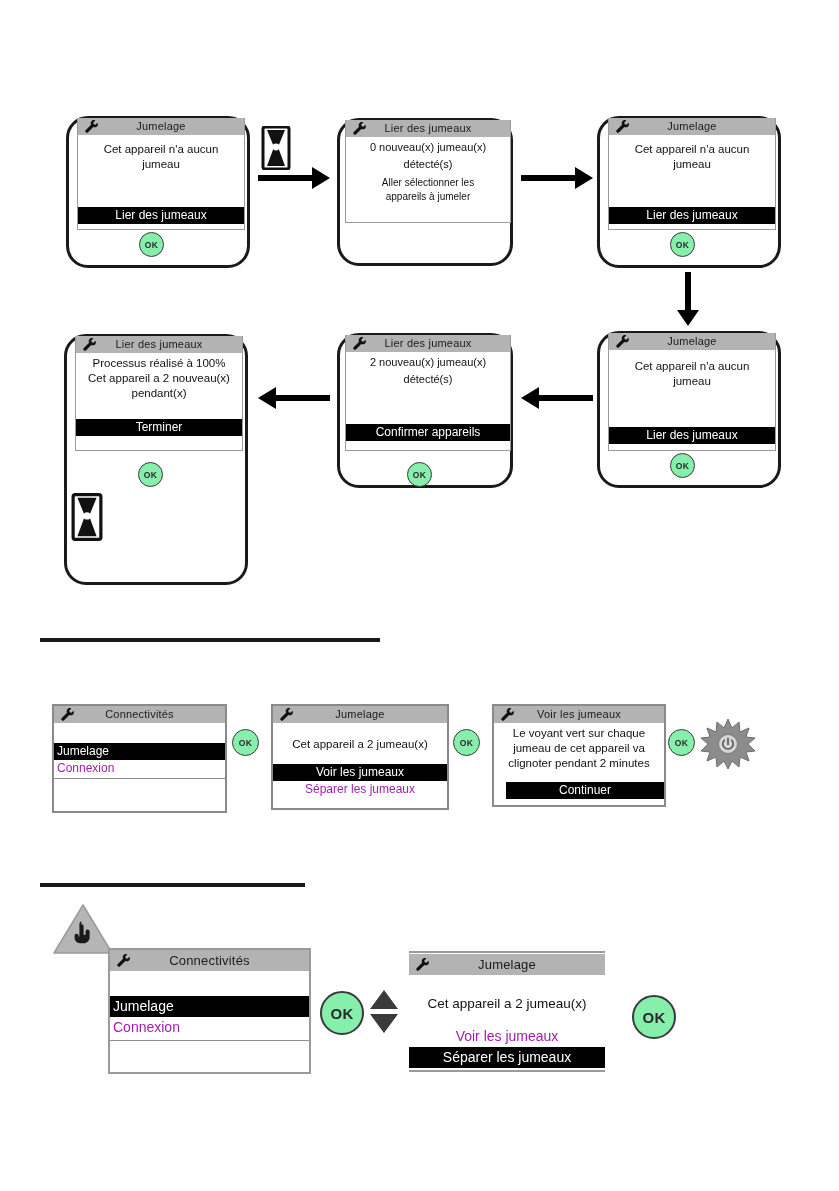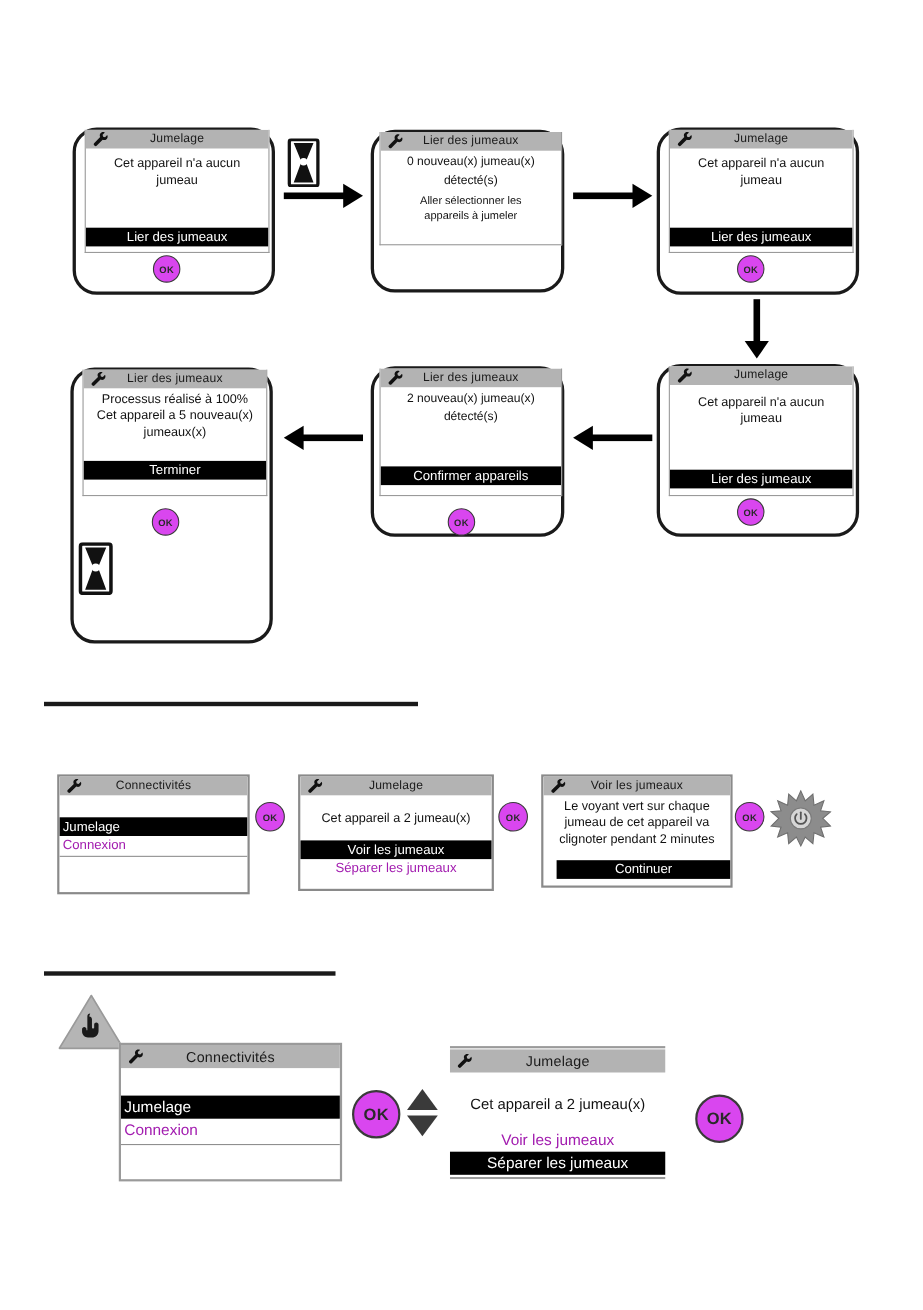--- a/index.html
+++ b/index.html
@@ -88,21 +88,21 @@
 
   .rule{border-top:1px solid #8f8f8f;}
 
   
   .okbadge{
     position:absolute;
     border:1.6px solid #3a3a3a;
     border-radius:50%;
     display:flex;align-items:center;justify-content:center;
     font-size:8.5px;font-weight:bold;letter-spacing:.3px;color:#2a2a2a;
-    background:#d946ef;
+    background:#86efac;
   }
   .okbadge.big{font-size:15px;border-width:2px;}
 
   
   .arrow-h{position:absolute;height:0;}
   .arrow-h .shaft{position:absolute;left:0;top:0;height:6px;background:#000;}
   .arrow-h .head{
     position:absolute;width:0;height:0;
     border-top:11px solid transparent;border-bottom:11px solid transparent;
   }
@@ -266,22 +266,22 @@
     <div class="titlebar">
       <span class="wrench">
         <svg viewBox="0 0 16 16" width="16" height="15">
           <path d="M12.6 1.6c-1.6-.9-3.6-.4-4.5 1.2-.6 1-.5 2.2 0 3.2L2.2 12.0c-.5.5-.5 1.3 0 1.8l.6.6c.5.5 1.3.5 1.8 0l5.9-5.9c1 .5 2.2.6 3.2 0 1.6-.9 2.1-2.9 1.2-4.5l-2.1 2.1-1.9-.5-.5-1.9 2.2-2.1z" fill="#111"></path>
         </svg>
       </span>
       <span class="tb-text">Lier des jumeaux</span>
     </div>
     <div style="padding-top:3px;">
       <div class="line">Processus réalisé à 100%</div>
-      <div class="line">Cet appareil a 5 nouveau(x)</div>
-      <div class="line">jumeaux(x)</div>
+      <div class="line">Cet appareil a 2 nouveau(x)</div>
+      <div class="line">pendant(x)</div>
     </div>
     <div class="hl" style="position:absolute;left:0;right:0;bottom:14px;">Terminer</div>
   </div>
   <div class="okbadge" style="left:71px;top:125px;width:23px;height:23px;">OK</div>
   <div class="hourglass" style="left:4px;top:156px;width:32px;height:48px;">
     <svg viewBox="0 0 30 44" width="32" height="48">
       <rect x="2" y="1" width="26" height="42" rx="2" fill="none" stroke="#111" stroke-width="3"></rect>
       <path d="M6 4 L24 4 L17 21 L24 40 L6 40 L13 21 Z" fill="#111"></path>
       <path d="M15 21 m-3.4 0 a3.4 3.4 0 1 0 6.8 0 a3.4 3.4 0 1 0 -6.8 0" fill="#fff"></path>
     </svg>

